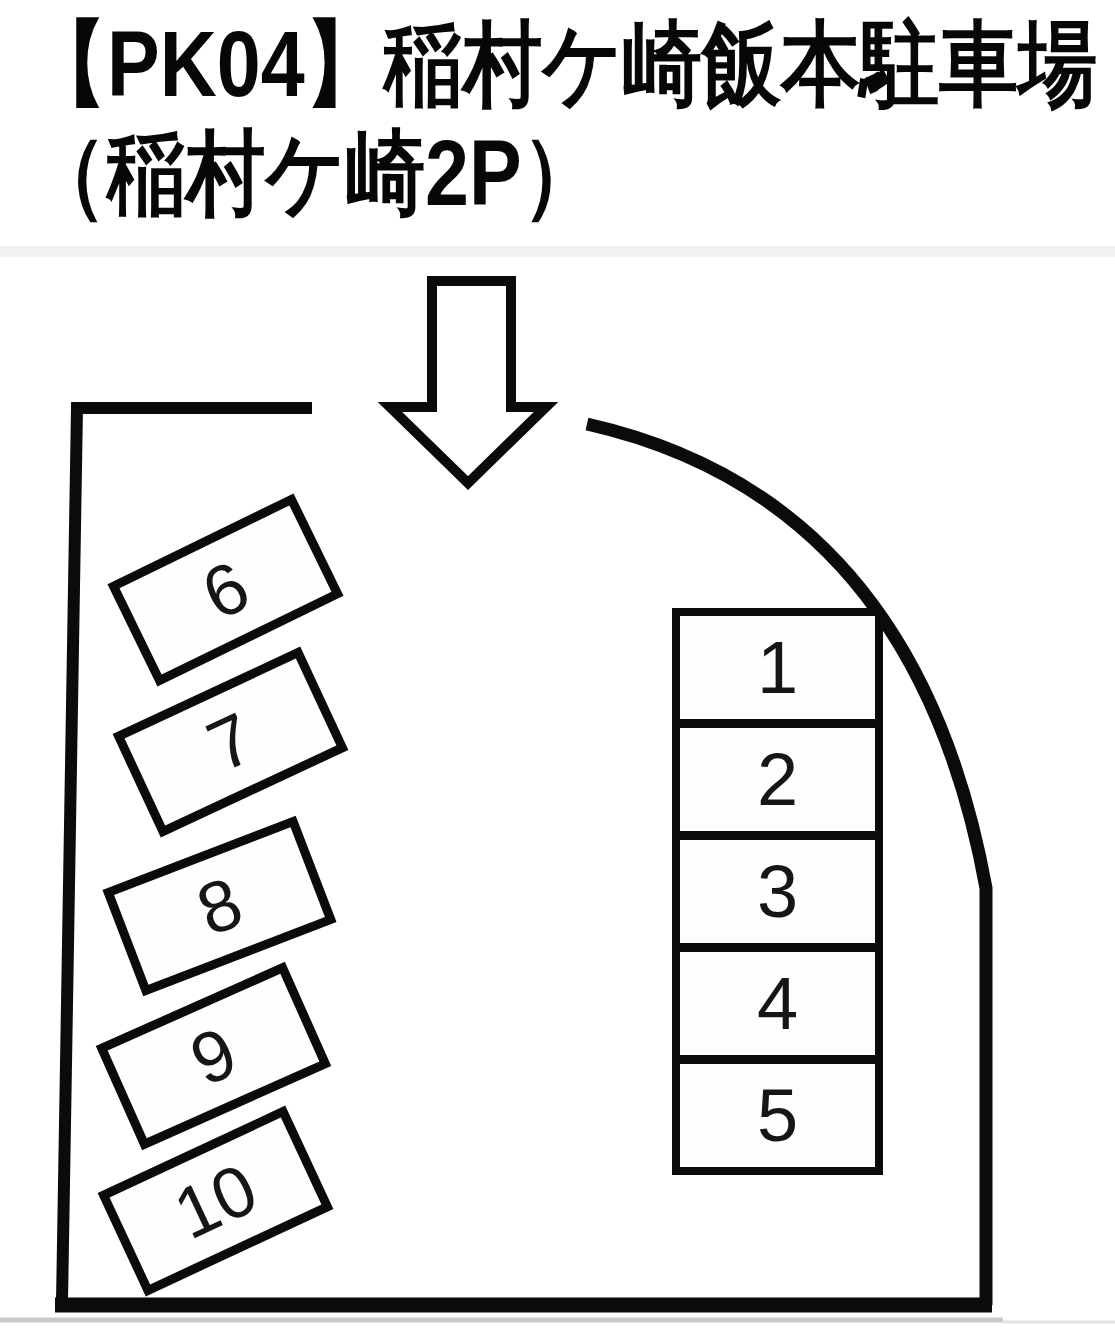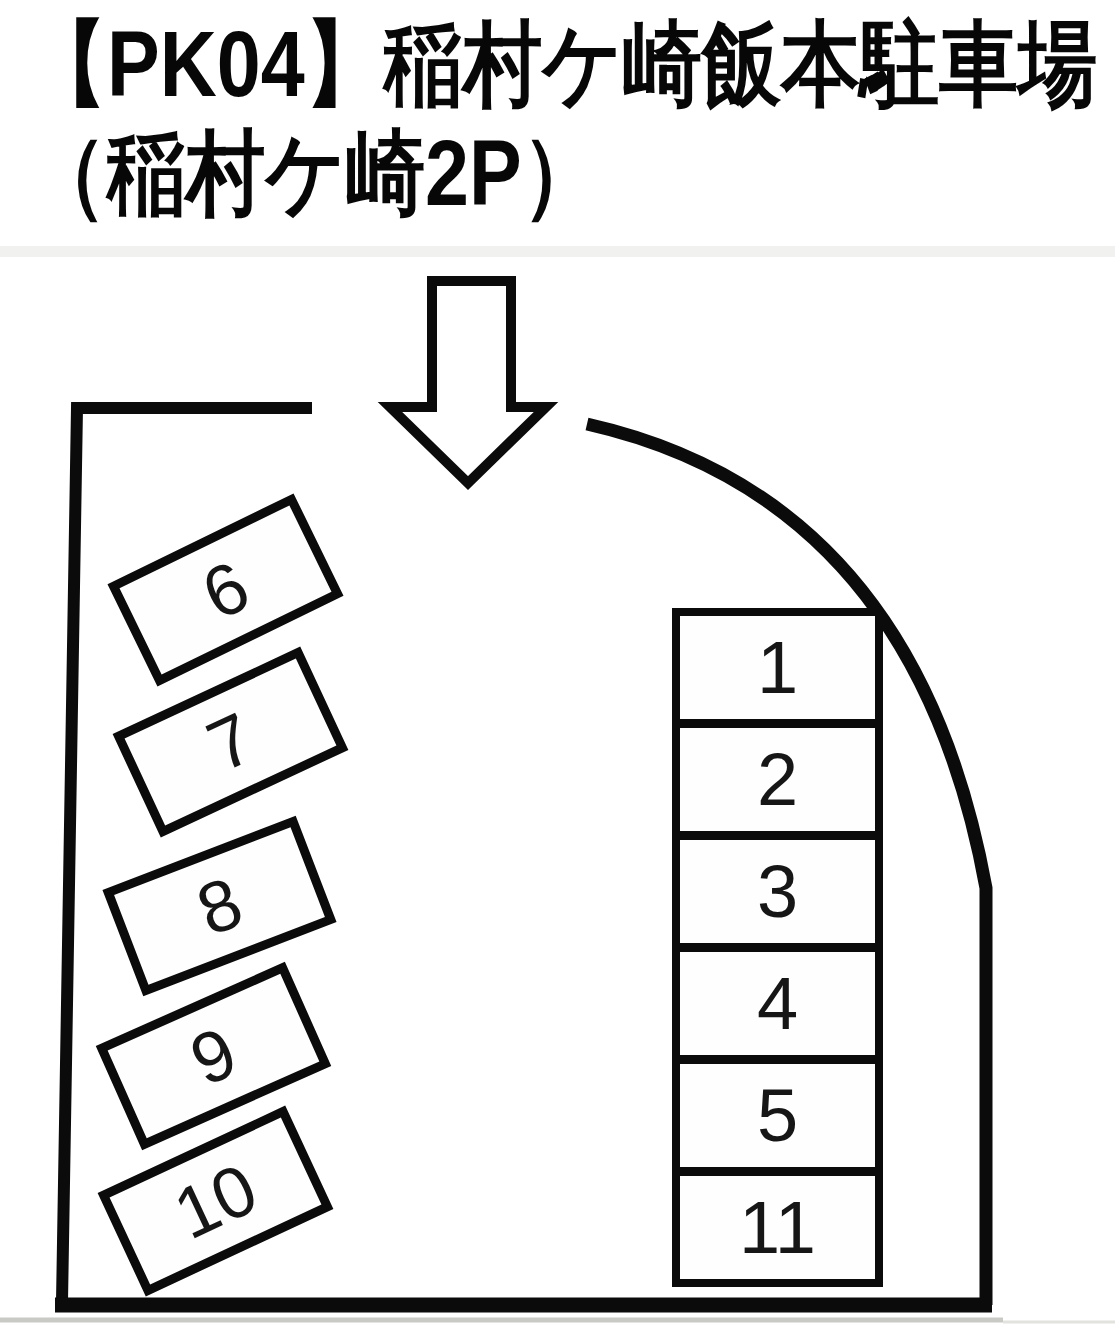--- a/index.html
+++ b/index.html
@@ -101,18 +101,15 @@
     </div>
     <div class="rcell">
       <span>3</span>
     </div>
     <div class="rcell">
       <span>4</span>
     </div>
     <div class="rcell">
       <span>5</span>
     </div>
-    <div class="rcell">
-      <span>11</span>
-    </div>
   </div>
 
 </div>
 
 </body></html>

